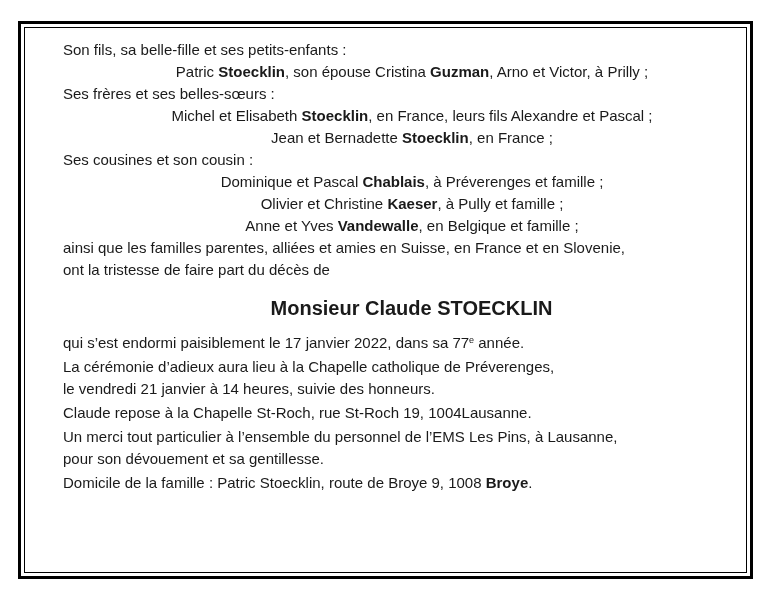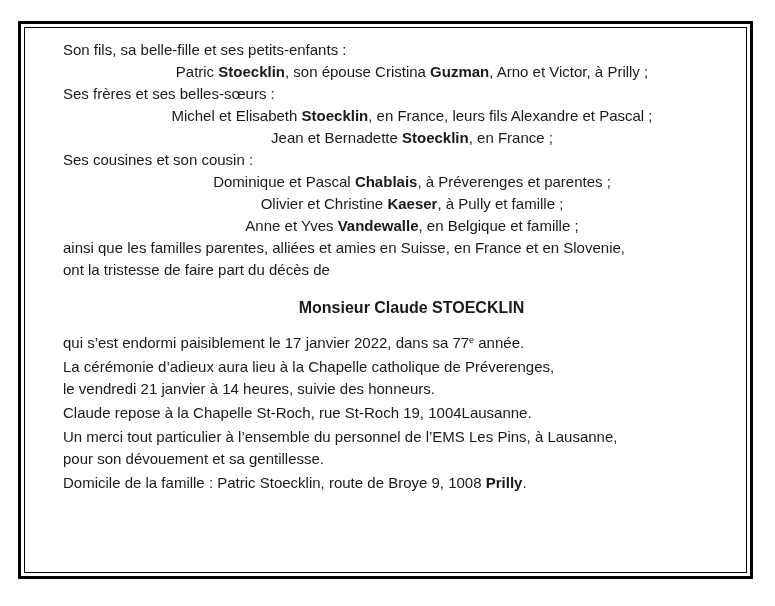--- a/index.html
+++ b/index.html
@@ -44,21 +44,21 @@
     text-align: center;
   }
   .seg.bold {
     font-weight: bold;
   }
   .seg.sup {
     font-size: 9px;
     vertical-align: 5px;
   }
   .title {
-    font-size: 16px;
+    font-size: 20px;
     font-weight: bold;
     line-height: 26px;
     text-align: center;
     margin: 14px 0 8px 20px;
     white-space: nowrap;
   }
   .para {
     margin-top: 2px;
   }
 </style>
@@ -68,21 +68,21 @@
 <div class="frame-outer">
   <div class="frame-inner">
 
     <div>
         <div class="line"><span class="seg">Son fils, sa belle-fille et ses petits-enfants :</span></div>
         <div class="line indent"><span class="seg">Patric </span><span class="seg bold">Stoecklin</span><span class="seg">, son épouse Cristina </span><span class="seg bold">Guzman</span><span class="seg">, Arno et Victor, à Prilly ;</span></div>
         <div class="line"><span class="seg">Ses frères et ses belles-sœurs :</span></div>
         <div class="line indent"><span class="seg">Michel et Elisabeth </span><span class="seg bold">Stoecklin</span><span class="seg">, en France, leurs fils Alexandre et Pascal ;</span></div>
         <div class="line indent"><span class="seg">Jean et Bernadette </span><span class="seg bold">Stoecklin</span><span class="seg">, en France ;</span></div>
         <div class="line"><span class="seg">Ses cousines et son cousin :</span></div>
-        <div class="line indent"><span class="seg">Dominique et Pascal </span><span class="seg bold">Chablais</span><span class="seg">, à Préverenges et parentes ;</span></div>
+        <div class="line indent"><span class="seg">Dominique et Pascal </span><span class="seg bold">Chablais</span><span class="seg">, à Préverenges et famille ;</span></div>
         <div class="line indent"><span class="seg">Olivier et Christine </span><span class="seg bold">Kaeser</span><span class="seg">, à Pully et famille ;</span></div>
         <div class="line indent"><span class="seg">Anne et Yves </span><span class="seg bold">Vandewalle</span><span class="seg">, en Belgique et famille ;</span></div>
         <div class="line"><span class="seg">ainsi que les familles parentes, alliées et amies en Suisse, en France et en Slovenie,</span></div>
         <div class="line"><span class="seg">ont la tristesse de faire part du décès de</span></div>
       </div>
 
     <div class="title">Monsieur Claude STOECKLIN</div>
 
     <div>
         <div class="para">
@@ -93,18 +93,18 @@
           <div class="line"><span class="seg">le vendredi 21 janvier à 14 heures, suivie des honneurs.</span></div>
         </div>
         <div class="para">
           <div class="line"><span class="seg">Claude repose à la Chapelle St-Roch, rue St-Roch 19, 1004Lausanne.</span></div>
         </div>
         <div class="para">
           <div class="line"><span class="seg">Un merci tout particulier à l’ensemble du personnel de l’EMS Les Pins, à Lausanne,</span></div>
           <div class="line"><span class="seg">pour son dévouement et sa gentillesse.</span></div>
         </div>
         <div class="para">
-          <div class="line"><span class="seg">Domicile de la famille : Patric Stoecklin, route de Broye 9, 1008 </span><span class="seg bold">Prilly</span><span class="seg">.</span></div>
+          <div class="line"><span class="seg">Domicile de la famille : Patric Stoecklin, route de Broye 9, 1008 </span><span class="seg bold">Broye</span><span class="seg">.</span></div>
         </div>
       </div>
 
   </div>
 </div>
 
 </body></html>

